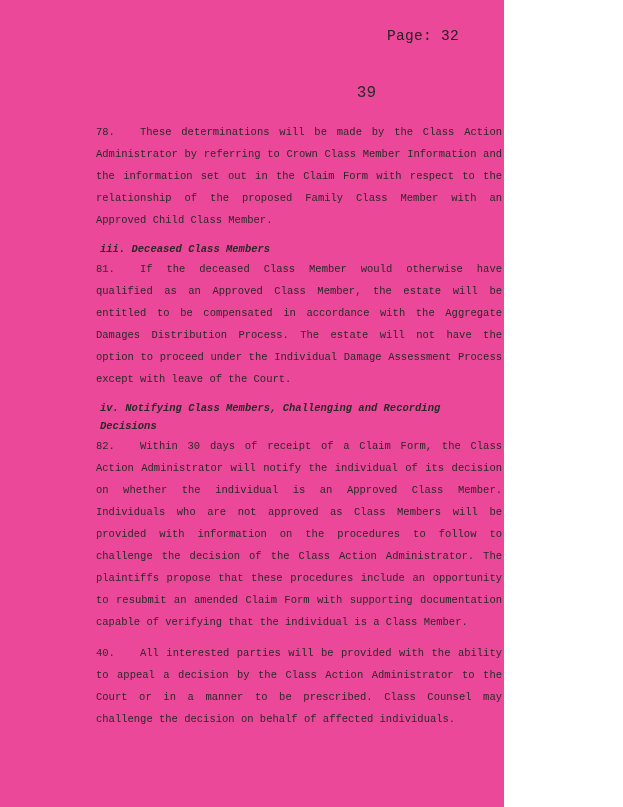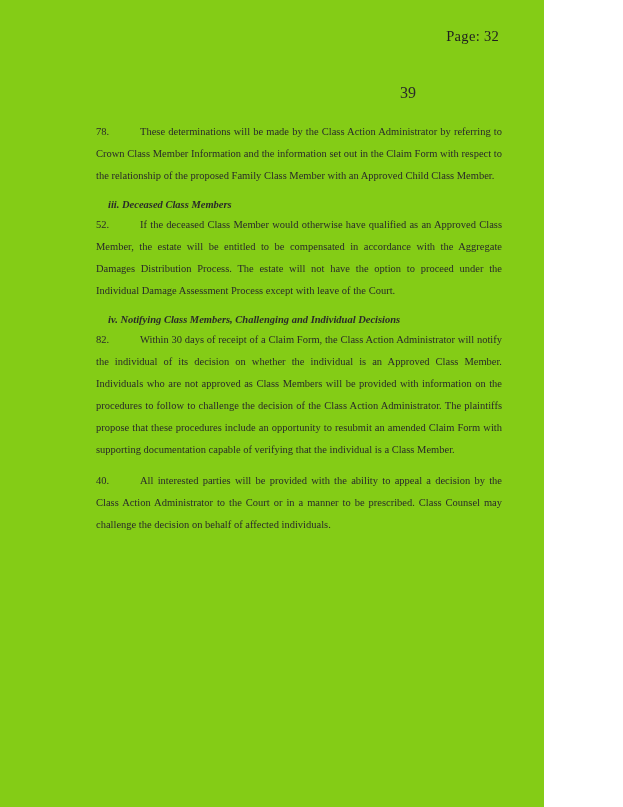--- a/index.html
+++ b/index.html
@@ -2,24 +2,24 @@
 <html><head>
 <meta charset="utf-8">
 <style>
   html, body {
     margin: 0;
     padding: 0;
     background: #ffffff;
   }
   .page {
     position: relative;
-    width: 544px;
+    width: 504px;
     height: 807px;
-    background: #84cc16;
-    font-family: Liberation Serif, serif;
+    background: #ec4899;
+    font-family: Liberation Mono, monospace;
     color: #262626;
     overflow: hidden;
   }
   .viewer-page-label {
     position: absolute;
     top: 28px;
     right: 45px;
     font-size: 14.5px;
     letter-spacing: 0.3px;
     color: #1f1f1f;
@@ -43,21 +43,21 @@
   .para {
     margin: 0 0 9px 0;
     text-align: justify;
   }
   .para-number {
     display: inline-block;
     width: 44px;
     text-align: left;
   }
   .subheading {
-    margin: 7px 0 0 12px;
+    margin: 7px 0 0 4px;
     font-size: 10.5px;
     line-height: 18px;
     font-weight: bold;
     font-style: italic;
     text-align: left;
     color: #2a2a2a;
   }
 </style>
 </head>
 <body>
@@ -69,22 +69,22 @@
   <div class="doc-page-number">39</div>
 
   <div class="doc-body">
 
     <p class="para"><span class="para-number">78.</span><span>These determinations will be made by the Class Action Administrator by referring to Crown Class Member Information and the information set out in the Claim Form with respect to the relationship of the proposed Family Class Member with an Approved Child Class Member.</span></p>
 
 
     <h3 class="subheading">iii. Deceased Class Members</h3>
 
 
-    <p class="para"><span class="para-number">52.</span><span>If the deceased Class Member would otherwise have qualified as an Approved Class Member, the estate will be entitled to be compensated in accordance with the Aggregate Damages Distribution Process. The estate will not have the option to proceed under the Individual Damage Assessment Process except with leave of the Court.</span></p>
+    <p class="para"><span class="para-number">81.</span><span>If the deceased Class Member would otherwise have qualified as an Approved Class Member, the estate will be entitled to be compensated in accordance with the Aggregate Damages Distribution Process. The estate will not have the option to proceed under the Individual Damage Assessment Process except with leave of the Court.</span></p>
 
-    <h3 class="subheading">iv. Notifying Class Members, Challenging and Individual Decisions</h3>
+    <h3 class="subheading">iv. Notifying Class Members, Challenging and Recording Decisions</h3>
 
     <p class="para"><span class="para-number">82.</span><span>Within 30 days of receipt of a Claim Form, the Class Action Administrator will notify the individual of its decision on whether the individual is an Approved Class Member. Individuals who are not approved as Class Members will be provided with information on the procedures to follow to challenge the decision of the Class Action Administrator. The plaintiffs propose that these procedures include an opportunity to resubmit an amended Claim Form with supporting documentation capable of verifying that the individual is a Class Member.</span></p>
 
     <p class="para"><span class="para-number">40.</span><span>All interested parties will be provided with the ability to appeal a decision by the Class Action Administrator to the Court or in a manner to be prescribed. Class Counsel may challenge the decision on behalf of affected individuals.</span></p>
 
   </div>
 </div>
 
 </body></html>

